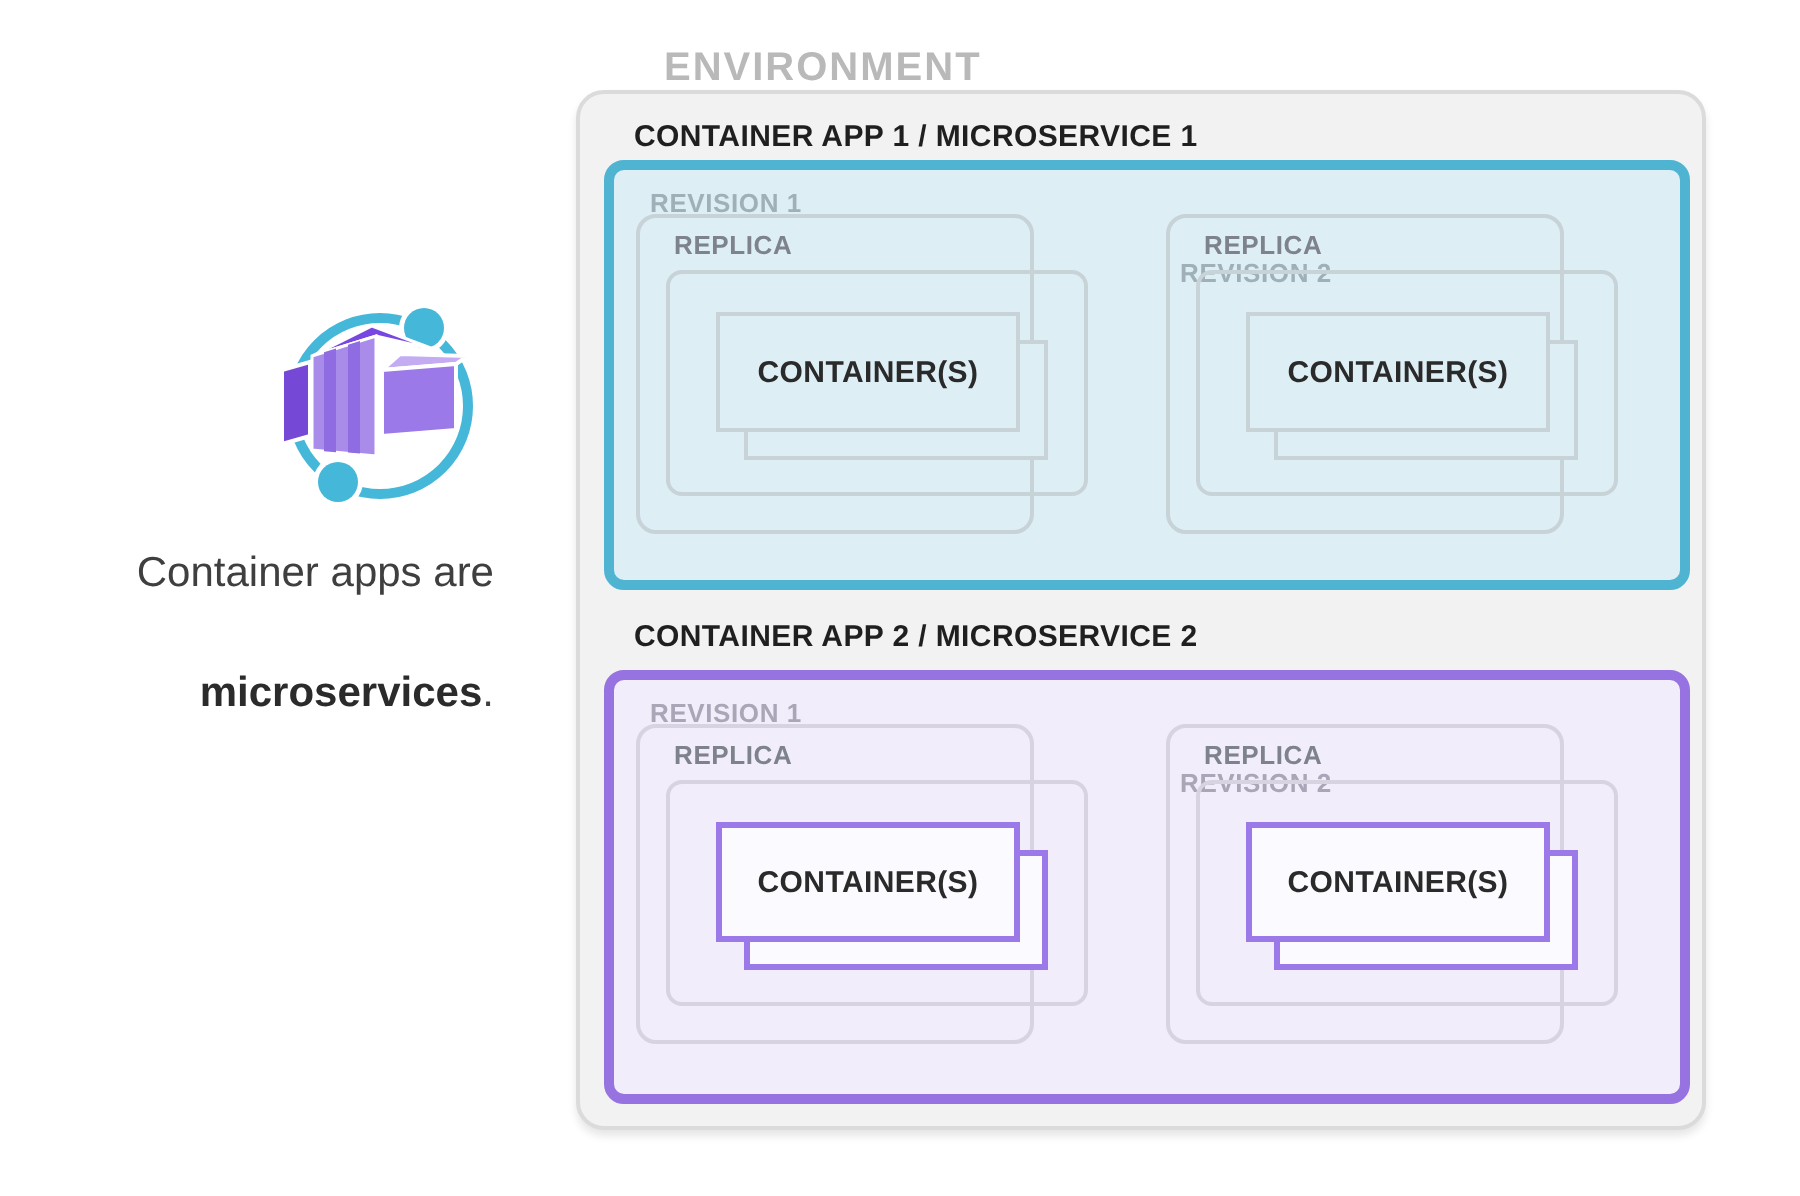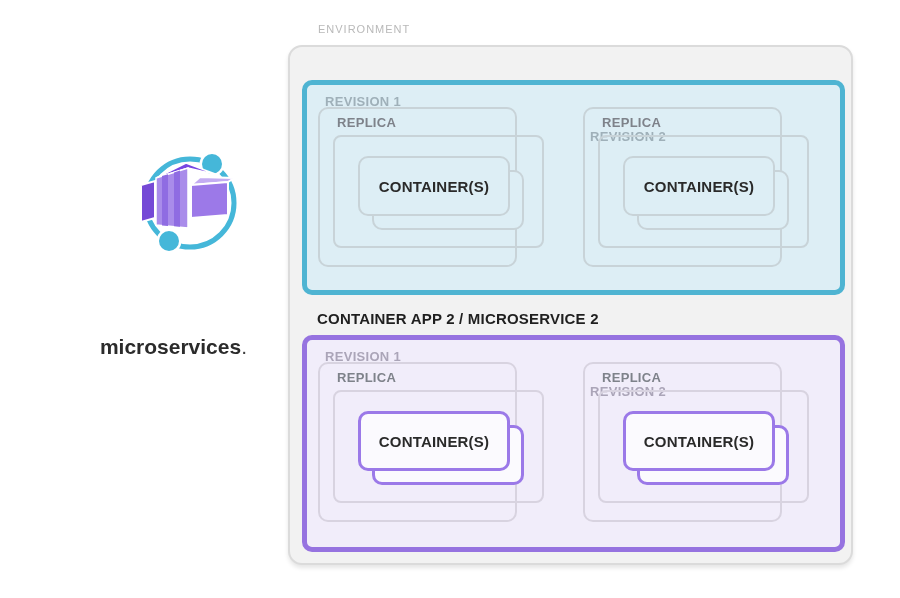--- a/index.html
+++ b/index.html
@@ -13,22 +13,22 @@
   
   .icon-wrap{position:absolute;left:138px;top:146px;width:104px;height:108px;}
   .caption{
     position:absolute;right:653px;top:272px;width:240px;
     text-align:right;font-size:21px;line-height:30px;color:var(--caption_text);
   }
   .caption .bold{font-weight:700;color:#2b2b2b;text-align:right;}
 
   
   .env-label{
-    position:absolute;left:318px;top:23px;
-    font-size:11px;font-weight:400;letter-spacing:1px;color:var(--env_label);
+    position:absolute;left:332px;top:23px;
+    font-size:20px;font-weight:700;letter-spacing:1px;color:var(--env_label);
   }
   .env-panel{
     position:absolute;left:288px;top:45px;width:565px;height:520px;
     background:var(--env_fill);
     border:2px solid var(--env_border);
     border-radius:14px;
     box-shadow:0 3px 4px rgba(0,0,0,0.10);
     box-sizing:border-box;
   }
 
@@ -82,21 +82,21 @@
   }
   .replica-box{
     position:absolute;left:13px;top:26px;width:211px;height:113px;box-sizing:border-box;
     border:2px solid var(--inner-border);border-radius:8px;
   }
 
   .cont{
     position:absolute;box-sizing:border-box;width:152px;height:60px;
     border:var(--cont-bw) solid var(--cont-border);
     background:var(--cont-fill);
-    border-radius:10px;
+    border-radius:0;
     text-align:right;
   }
   .cont.back{left:37px;top:33px;}
   .cont.front{
     left:23px;top:19px;
     display:flex;align-items:center;justify-content:center;
     font-size:15px;font-weight:700;color:var(--container_text);letter-spacing:0.2px;
   }
 </style>
 </head>
@@ -122,29 +122,30 @@
     </g>
 
     <g>
       <polygon points="53,39 62,31 96,32 90,36" fill="var(--icon_purple_right_top)" stroke="#ffffff" stroke-width="2"></polygon>
       <polygon points="53,39 90,36 90,69 53,72" fill="var(--icon_purple_right)" stroke="#ffffff" stroke-width="2"></polygon>
     </g>
   </svg>
 </div>
 
 <div class="caption">
-  <br>
+  <span>Container apps are</span><br>
   <br>
   <span class="bold">microservices</span><span>.</span>
 </div>
 
 <div class="env-label">ENVIRONMENT</div>
 
 <div class="env-panel">
 
+  <div class="app-title t1">CONTAINER APP 1 / MICROSERVICE 1</div>
 
   <div class="app teal">
     <div class="rev-label r1">REVISION 1</div>
     <div class="rev-label r2">REVISION 2</div>
 
     <div class="revision r1">
       <div class="replica-label">REPLICA</div>
       <div class="replica-box">
         <div class="cont back"></div>
         <div class="cont front">CONTAINER(S)</div>

